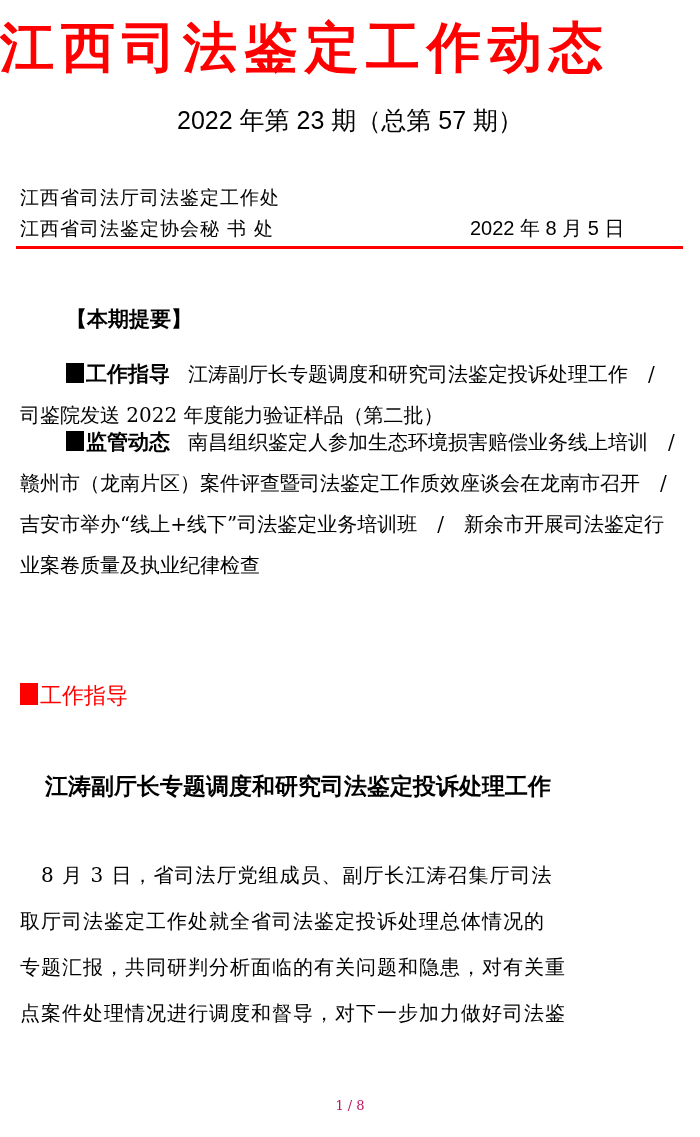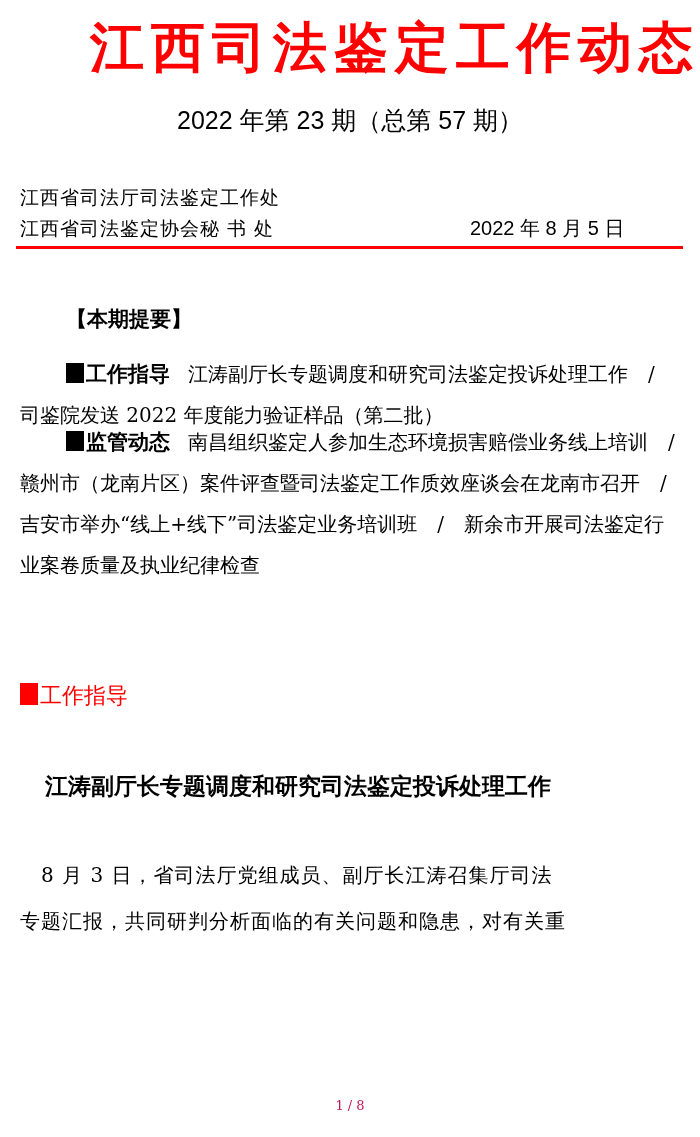--- a/index.html
+++ b/index.html
@@ -12,21 +12,21 @@
       height: 1137px;
       position: relative;
       overflow: hidden;
       font-family: "DejaVu Serif", "Liberation Serif", serif;
       color: #000000;
     }
     .abs { position: absolute; }
 
     .masthead {
       left: 0; top: 14px; width: 700px;
-      text-align: right;
+      text-align: left;
       color: #ff0000;
       font-family: "DejaVu Serif", "Liberation Serif", serif;
       font-weight: bold;
       font-size: 54px;
       letter-spacing: 7px;
       line-height: 66px;
       white-space: nowrap;
     }
     .issue {
       left: 0; top: 102px; width: 700px;
@@ -147,16 +147,18 @@
 </div>
 
 <div class="abs section-head">
   <span class="sq"></span><span>工作指导</span>
 </div>
 
 <div class="abs article-title">江涛副厅长专题调度和研究司法鉴定投诉处理工作</div>
 
 <div class="abs body-text">
   <span class="line">　8 月 3 日，省司法厅党组成员、副厅长江涛召集厅司法</span>
+  <span class="line">取厅司法鉴定工作处就全省司法鉴定投诉处理总体情况的</span>
   <span class="line">专题汇报，共同研判分析面临的有关问题和隐患，对有关重</span>
+  <span class="line">点案件处理情况进行调度和督导，对下一步加力做好司法鉴</span>
 </div>
 
 <div class="abs page-num">1 / 8</div>
 
 </body></html>

